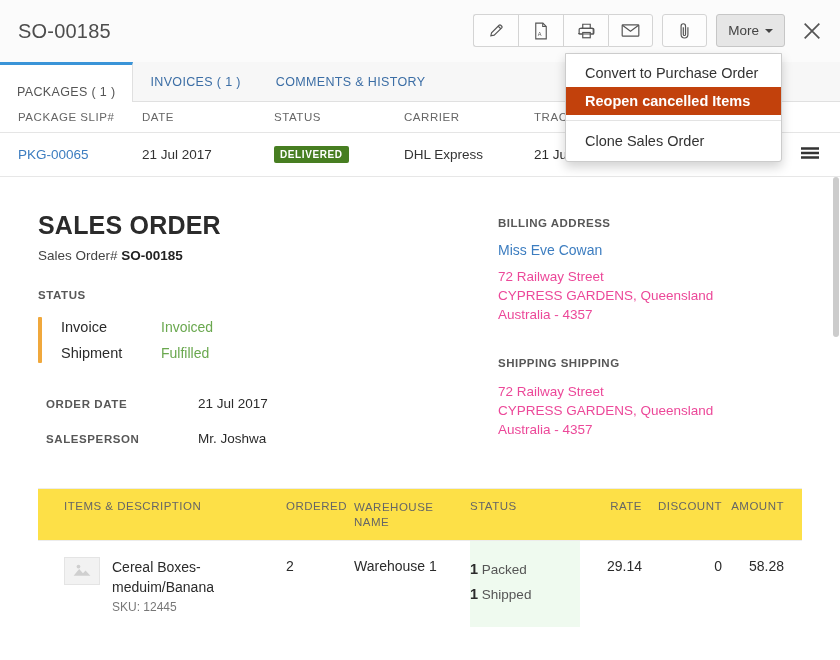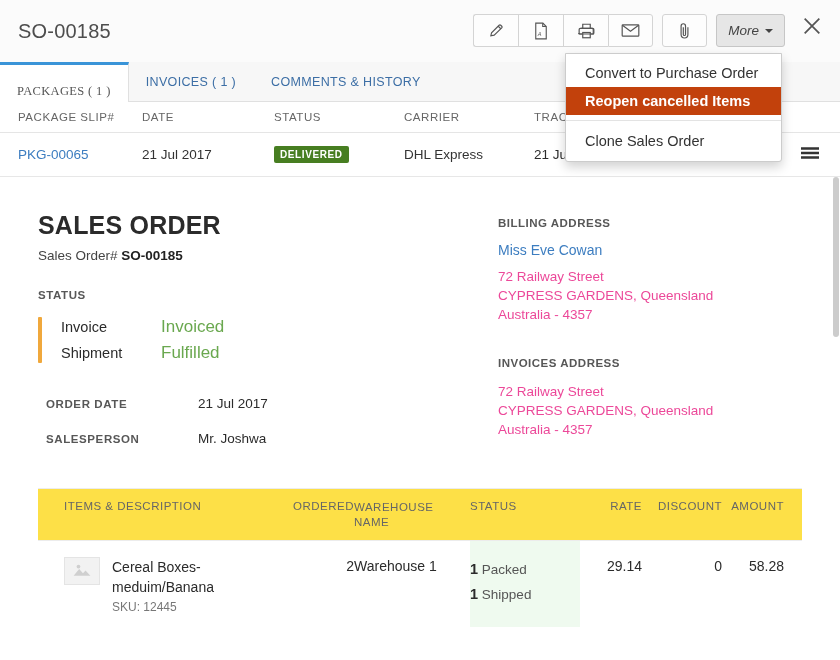--- a/index.html
+++ b/index.html
@@ -21,21 +21,21 @@
   }
   .doc-title {
     margin-left: 18px;
     font-size: 20px;
     color: #4d4d4d;
     font-weight: 400;
     letter-spacing: .2px;
   }
   .toolbar {
     position: absolute; right: 14px; top: 14px;
-    display: flex; align-items: flex-start; font-style: italic;
+    display: flex; align-items: flex-end;
   }
   .btn-group { display: flex; }
   .tbtn {
     width: 45px; height: 33px;
     background: #fdfdfd;
     border: 1px solid #d4d4d4;
     border-right-width: 0;
     display: flex; align-items: center; justify-content: center;
     cursor: pointer;
   }
@@ -104,21 +104,20 @@
     cursor: pointer;
     border-right: 1px solid transparent;
   }
   .tab.active {
     background: #fff;
     color: #555;
     border-top: 3px solid #3a94d8;
     border-right: 1px solid #e0e0e0;
     margin-bottom: -1px;
     padding-top: 16px;
-    font-family: Liberation Serif, serif;
   }
 
   
   .pkg-table { width: 100%; background: #fff; }
   .pkg-head {
     display: flex; align-items: center;
     height: 31px;
     border-bottom: 1px solid #e5e5e5;
     font-size: 11.5px; color: #666;
     letter-spacing: .55px;
@@ -192,21 +191,21 @@
     height: 26px;
     font-size: 14.5px; color: #2b2b2b;
   }
   .status-line .sl-name { width: 100px; }
   .badge-closed {
     display: inline-block;
     background: #5a9e27; color: #fff;
     font-size: 10.5px; font-weight: bold; letter-spacing: .6px;
     padding: 5px 11px; border-radius: 3px;
   }
-  .green-txt { color: #6aa84f; font-size: 17px; }
+  .green-txt { color: #6aa84f; font-size: 14px; }
 
   .kv { display: flex; align-items: center; margin-top: 20px; }
   .kv .k { width: 152px; font-size: 11.5px; font-weight: bold; color: #575757; letter-spacing: .6px; margin-left: 8px; }
   .kv .v { font-size: 13.5px; color: #2b2b2b; }
 
   .addr-title { font-size: 11.5px; font-weight: bold; color: #575757; letter-spacing: .5px; }
   .addr-name { margin-top: 13px; font-size: 14px; color: #3c7dc0; cursor: pointer; }
   .addr-lines { margin-top: 9px; font-size: 13.5px; color: #ec4899; line-height: 19px; }
   .addr-block2 { margin-top: 33px; }
 
@@ -215,21 +214,21 @@
   .it-head {
     display: flex;
     background: #fde047;
     border-top: 1px solid #ececec;
     border-bottom: 1px solid #ececec;
     font-size: 11.5px; color: #666; letter-spacing: .5px;
     padding: 11px 0 10px;
   }
   .it-row { display: flex; font-size: 14px; color: #2b2b2b; }
   .i1 { width: 248px; padding-left: 26px; }
-  .i2 { width: 68px; text-align: right; }
+  .i2 { width: 68px; }
   .i3 { width: 116px; }
   .i4 { width: 110px; }
   .i5 { width: 62px; text-align: right; }
   .i6 { width: 80px; text-align: right; }
   .i7 { flex: 1; text-align: right; padding-right: 18px; }
   .it-head .i3 { line-height: 15px; }
   .it-row .i1 { display: flex; padding-top: 16px; gap: 12px; }
   .thumb {
     width: 36px; height: 28px; flex: 0 0 36px;
     background: #f2f2f2; border: 1px solid #e4e4e4;
@@ -406,21 +405,21 @@
           <div>
             <div class="addr-title">BILLING ADDRESS</div>
             <div class="addr-name">Miss Eve Cowan</div>
             <div class="addr-lines">
               <div>72 Railway Street</div>
               <div>CYPRESS GARDENS, Queensland</div>
               <div>Australia - 4357</div>
             </div>
           </div>
           <div class="addr-block2">
-            <div class="addr-title">INVOICES ADDRESS</div>
+            <div class="addr-title">SHIPPING SHIPPING</div>
             <div class="addr-lines" style="margin-top:13px">
               <div>72 Railway Street</div>
               <div>CYPRESS GARDENS, Queensland</div>
               <div>Australia - 4357</div>
             </div>
           </div>
         </div>
       </div>
 
       <div class="items">

